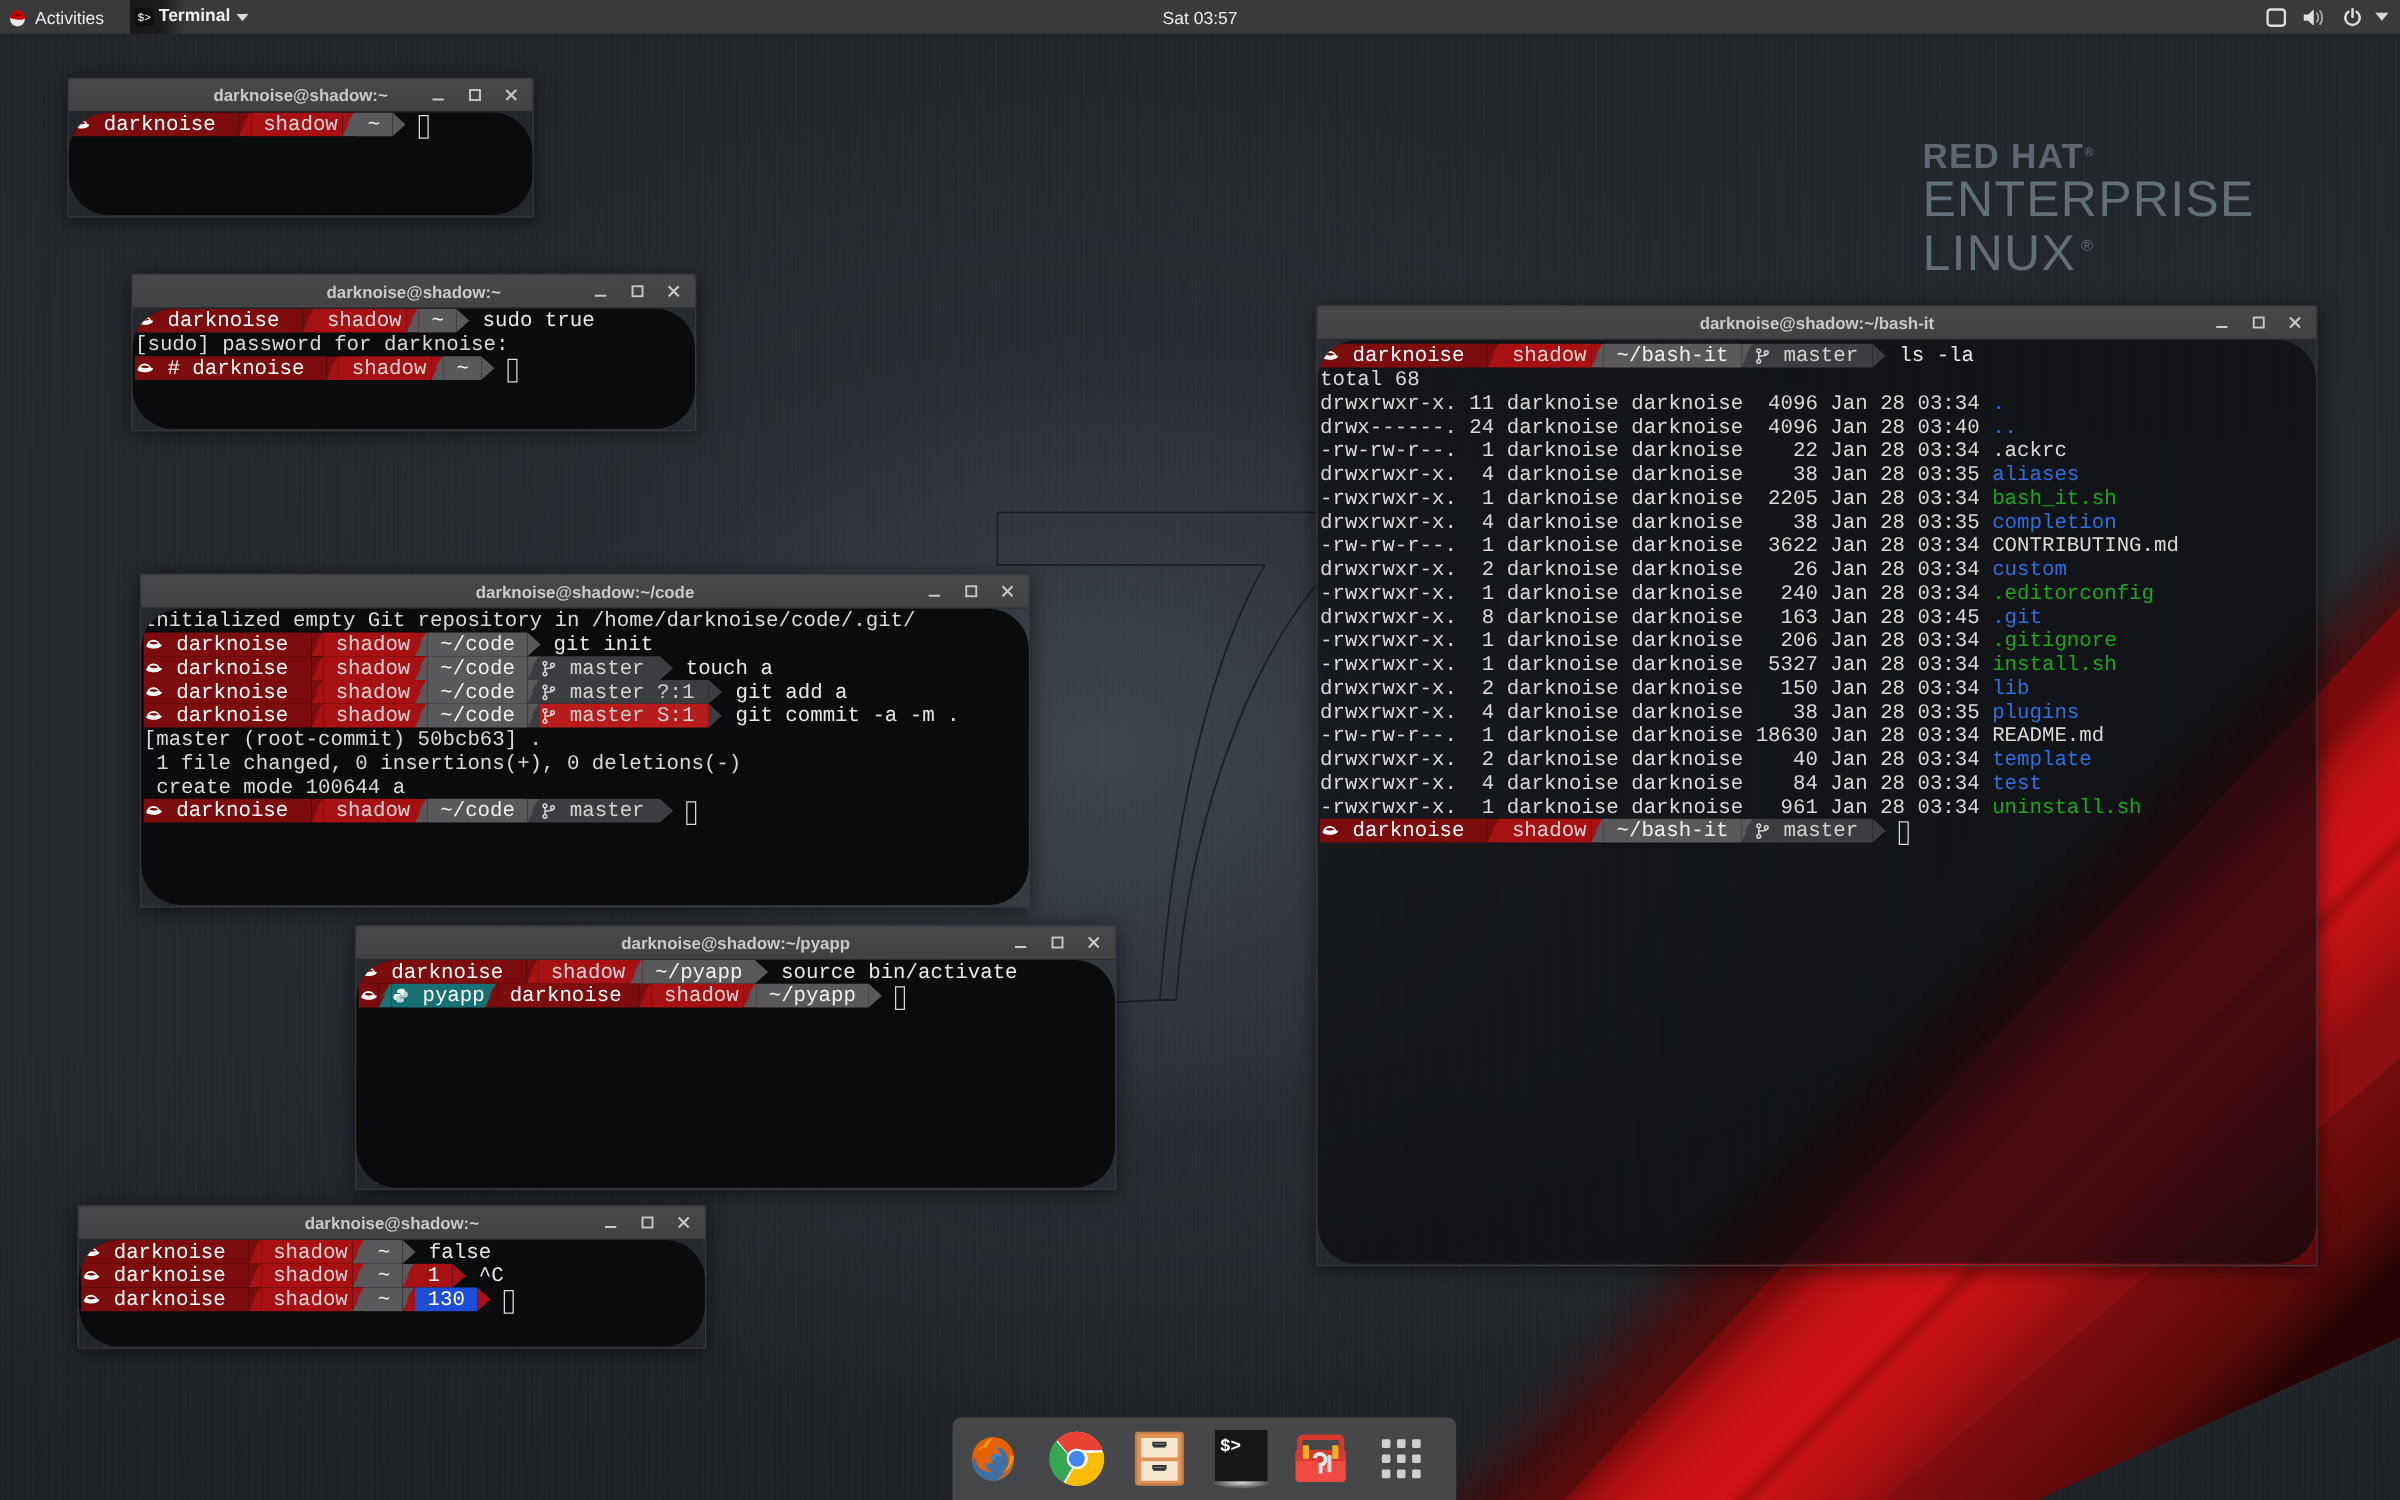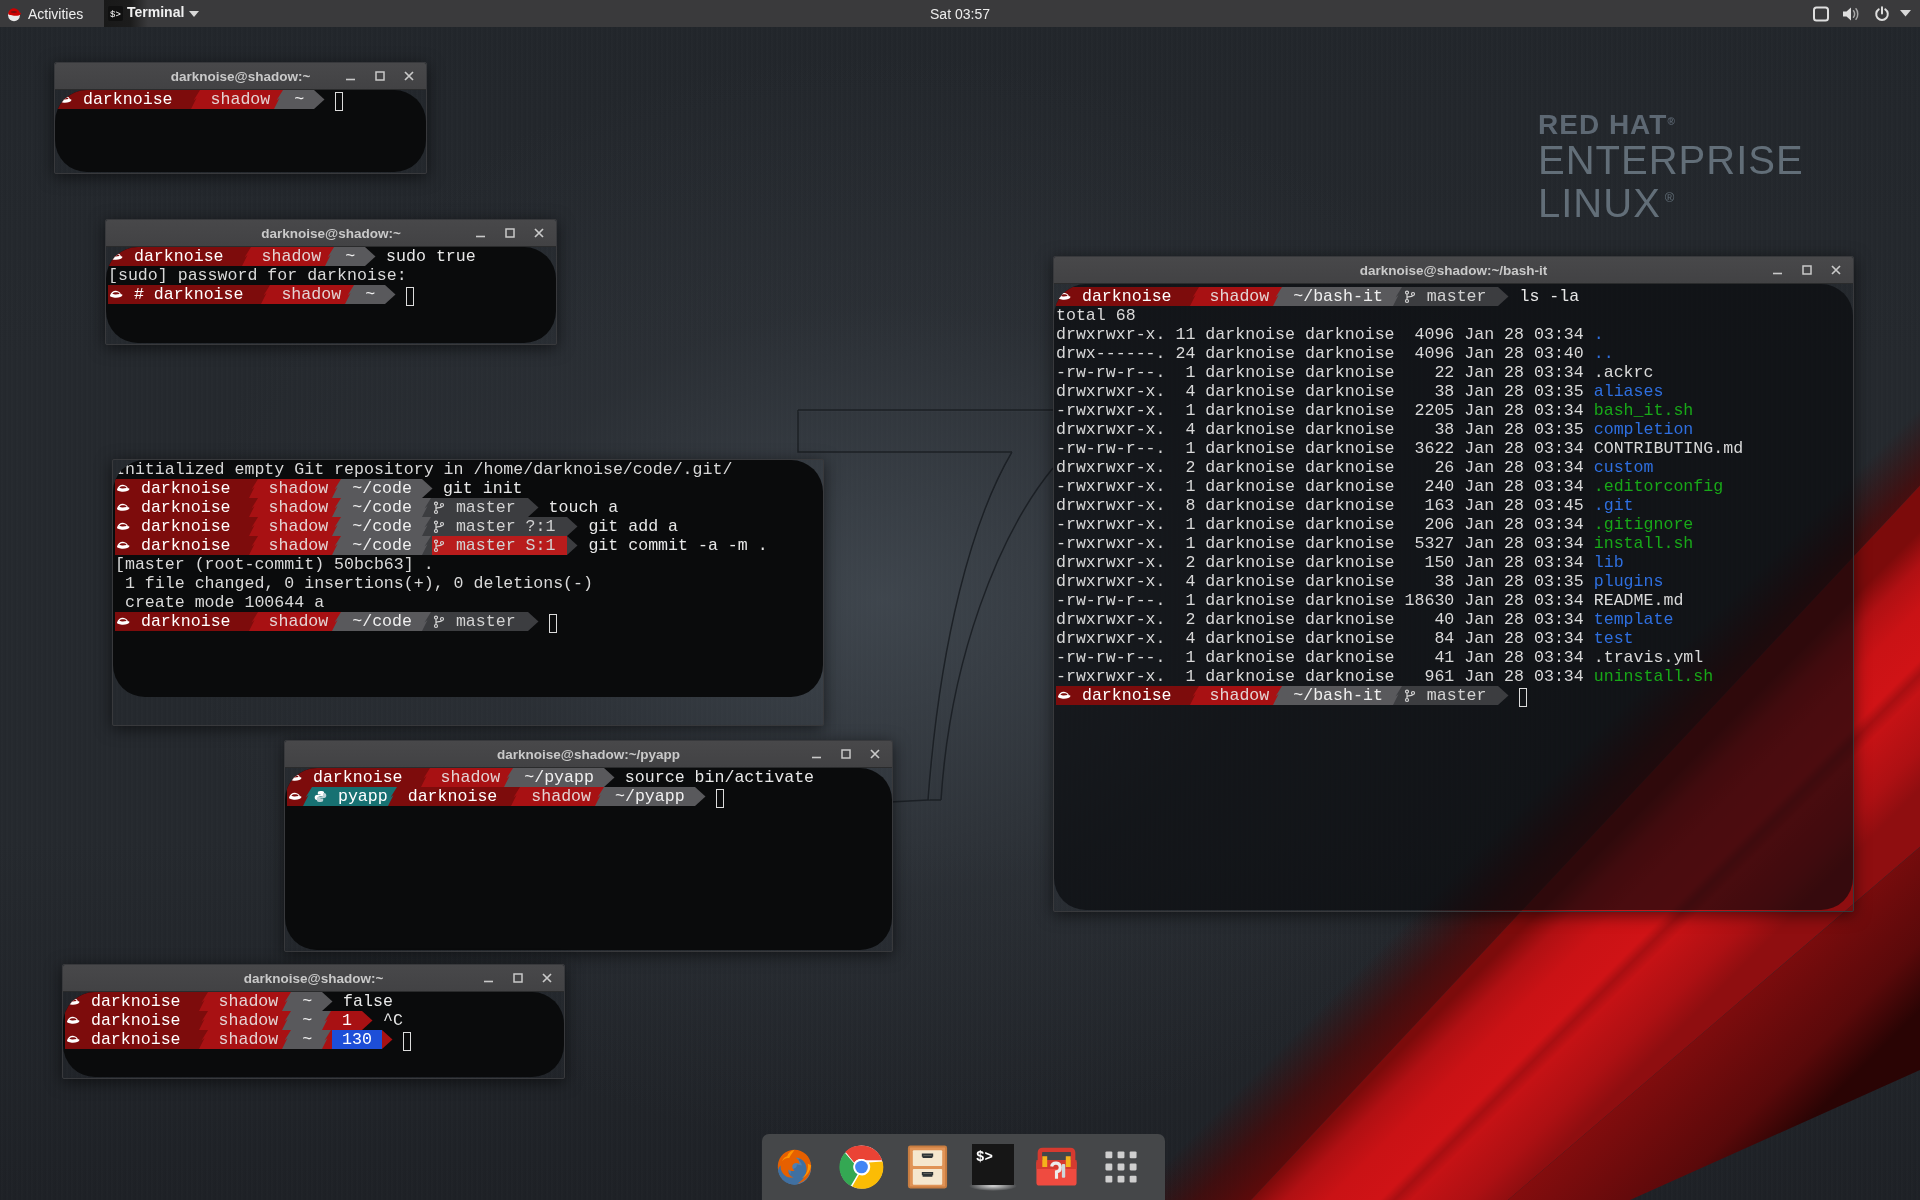--- a/index.html
+++ b/index.html
@@ -189,20 +189,32 @@
           <path d="M9,0 L2.5,10.5 L5.5,8 L0,19 L10,19 L10,0 Z" fill="#a81113"></path>
         </svg><span class="sg" style="background:#a81113;color:#e4d4d4;padding-right:4px"> shadow</span><svg class="sp" width="10" height="19" viewBox="0 0 10 19">
           <rect width="10" height="19" fill="#a81113"></rect>
           <path d="M9,0 L2.5,10.5 L5.5,8 L0,19 L10,19 L10,0 Z" fill="#59595c"></path>
         </svg><span class="sg" style="background:#59595c;color:#f0f0f0;padding-right:0px"> ~ </span><svg class="sp" width="11" height="19" viewBox="0 0 11 19">
           <path d="M0,0 L10.5,9.5 L0,19 Z" fill="#59595c"></path>
         </svg><span class="cur"></span></div>
     </div>
 </div>
 <div class="win" style="left:112px;top:459px;width:712px;height:267px;z-index:10">
+<div class="tb">
+      <span class="tt">darknoise@shadow:~/code</span>
+<span class="wb b1"><svg width="14" height="14" viewBox="0 0 14 14">
+          <path d="M2,10.5 H11" stroke="#c9c9c9" stroke-width="1.6"></path>
+        </svg></span>
+<span class="wb b2"><svg width="14" height="14" viewBox="0 0 14 14">
+          <rect x="3" y="3" width="8" height="8" fill="none" stroke="#c9c9c9" stroke-width="1.5"></rect>
+        </svg></span>
+<span class="wb b3"><svg width="14" height="14" viewBox="0 0 14 14">
+          <path d="M3,3 L11,11 M11,3 L3,11" stroke="#c9c9c9" stroke-width="1.7"></path>
+        </svg></span>
+</div>
 <div class="tbody" style="background:#0a0b0c;padding-top:0px">
       <div class="ln"><span>Initialized empty Git repository in /home/darknoise/code/.git/</span></div>
       <div class="ln"><span class="sg" style="background:#7d0c0c;color:#fff;padding-right:8px"><svg class="sp" width="16" height="19" viewBox="0 0 16 19">
             <path d="M2.0,10.6 C3.0,7.2 5.4,5.6 8.0,5.8 C10.6,6 12.4,7.6 13.0,9.4 C13.7,9.2 14.6,9.5 14.4,10.2 C14.0,11.5 11.3,12.8 8.0,12.8 C5.0,12.8 1.8,11.9 2.0,10.6 Z" fill="#ffffff"></path>
             <path d="M4.4,8.4 C5.8,7.0 10.2,6.8 11.6,8.6 C10.0,9.8 6.0,9.9 4.4,8.4 Z" fill="#7d0c0c"></path>
           </svg> darknoise </span><svg class="sp" width="10" height="19" viewBox="0 0 10 19">
           <rect width="10" height="19" fill="#7d0c0c"></rect>
           <path d="M9,0 L2.5,10.5 L5.5,8 L0,19 L10,19 L10,0 Z" fill="#a81113"></path>
         </svg><span class="sg" style="background:#a81113;color:#e4d4d4;padding-right:4px"> shadow</span><svg class="sp" width="10" height="19" viewBox="0 0 10 19">
           <rect width="10" height="19" fill="#a81113"></rect>
@@ -403,21 +415,21 @@
           <rect width="10" height="19" fill="#a81113"></rect>
           <path d="M9,0 L2.5,10.5 L5.5,8 L0,19 L10,19 L10,0 Z" fill="#59595c"></path>
         </svg><span class="sg" style="background:#59595c;color:#f0f0f0;padding-right:0px"> ~ </span><svg class="sp" width="10" height="19" viewBox="0 0 10 19">
           <rect width="10" height="19" fill="#59595c"></rect>
           <path d="M9,0 L2.5,10.5 L5.5,8 L0,19 L10,19 L10,0 Z" fill="#a81113"></path>
         </svg><span class="sg" style="background:#1d4ed8;color:#fff"> 130 </span><svg class="sp" width="11" height="19" viewBox="0 0 11 19">
           <path d="M0,0 L10.5,9.5 L0,19 Z" fill="#a81113"></path>
         </svg><span class="cur"></span></div>
     </div>
 </div>
-<div class="win" style="left:1053px;top:256px;width:801px;height:656px;z-index:10">
+<div class="win" style="left:1053px;top:244px;width:801px;height:769px;z-index:10">
 <div class="tb">
       <span class="tt">darknoise@shadow:~/bash-it</span>
 <span class="wb b1"><svg width="14" height="14" viewBox="0 0 14 14">
           <path d="M2,10.5 H11" stroke="#c9c9c9" stroke-width="1.6"></path>
         </svg></span>
 <span class="wb b2"><svg width="14" height="14" viewBox="0 0 14 14">
           <rect x="3" y="3" width="8" height="8" fill="none" stroke="#c9c9c9" stroke-width="1.5"></rect>
         </svg></span>
 <span class="wb b3"><svg width="14" height="14" viewBox="0 0 14 14">
           <path d="M3,3 L11,11 M11,3 L3,11" stroke="#c9c9c9" stroke-width="1.7"></path>
@@ -457,21 +469,20 @@
       <div class="ln"><span>drwxrwxr-x.  2 darknoise darknoise    26 Jan 28 03:34 </span><span style="color:#2e6fe0">custom</span></div>
       <div class="ln"><span>-rwxrwxr-x.  1 darknoise darknoise   240 Jan 28 03:34 </span><span style="color:#18a818">.editorconfig</span></div>
       <div class="ln"><span>drwxrwxr-x.  8 darknoise darknoise   163 Jan 28 03:45 </span><span style="color:#2e6fe0">.git</span></div>
       <div class="ln"><span>-rwxrwxr-x.  1 darknoise darknoise   206 Jan 28 03:34 </span><span style="color:#18a818">.gitignore</span></div>
       <div class="ln"><span>-rwxrwxr-x.  1 darknoise darknoise  5327 Jan 28 03:34 </span><span style="color:#18a818">install.sh</span></div>
       <div class="ln"><span>drwxrwxr-x.  2 darknoise darknoise   150 Jan 28 03:34 </span><span style="color:#2e6fe0">lib</span></div>
       <div class="ln"><span>drwxrwxr-x.  4 darknoise darknoise    38 Jan 28 03:35 </span><span style="color:#2e6fe0">plugins</span></div>
       <div class="ln"><span>-rw-rw-r--.  1 darknoise darknoise 18630 Jan 28 03:34 </span><span style="color:#d9d9d9">README.md</span></div>
       <div class="ln"><span>drwxrwxr-x.  2 darknoise darknoise    40 Jan 28 03:34 </span><span style="color:#2e6fe0">template</span></div>
       <div class="ln"><span>drwxrwxr-x.  4 darknoise darknoise    84 Jan 28 03:34 </span><span style="color:#2e6fe0">test</span></div>
-      <div class="ln"><span>-rw-rw-r--.  1 darknoise darknoise    41 Jan 28 03:34 </span><span style="color:#d9d9d9">.travis.yml</span></div>
       <div class="ln"><span>-rwxrwxr-x.  1 darknoise darknoise   961 Jan 28 03:34 </span><span style="color:#18a818">uninstall.sh</span></div>
       <div class="ln"><span class="sg" style="background:#7d0c0c;color:#fff;padding-right:8px"><svg class="sp" width="16" height="19" viewBox="0 0 16 19">
             <path d="M2.0,10.6 C3.0,7.2 5.4,5.6 8.0,5.8 C10.6,6 12.4,7.6 13.0,9.4 C13.7,9.2 14.6,9.5 14.4,10.2 C14.0,11.5 11.3,12.8 8.0,12.8 C5.0,12.8 1.8,11.9 2.0,10.6 Z" fill="#ffffff"></path>
             <path d="M4.4,8.4 C5.8,7.0 10.2,6.8 11.6,8.6 C10.0,9.8 6.0,9.9 4.4,8.4 Z" fill="#7d0c0c"></path>
           </svg> darknoise </span><svg class="sp" width="10" height="19" viewBox="0 0 10 19">
           <rect width="10" height="19" fill="#7d0c0c"></rect>
           <path d="M9,0 L2.5,10.5 L5.5,8 L0,19 L10,19 L10,0 Z" fill="#a81113"></path>
         </svg><span class="sg" style="background:#a81113;color:#e4d4d4;padding-right:4px"> shadow</span><svg class="sp" width="10" height="19" viewBox="0 0 10 19">
           <rect width="10" height="19" fill="#a81113"></rect>
           <path d="M9,0 L2.5,10.5 L5.5,8 L0,19 L10,19 L10,0 Z" fill="#59595c"></path>

